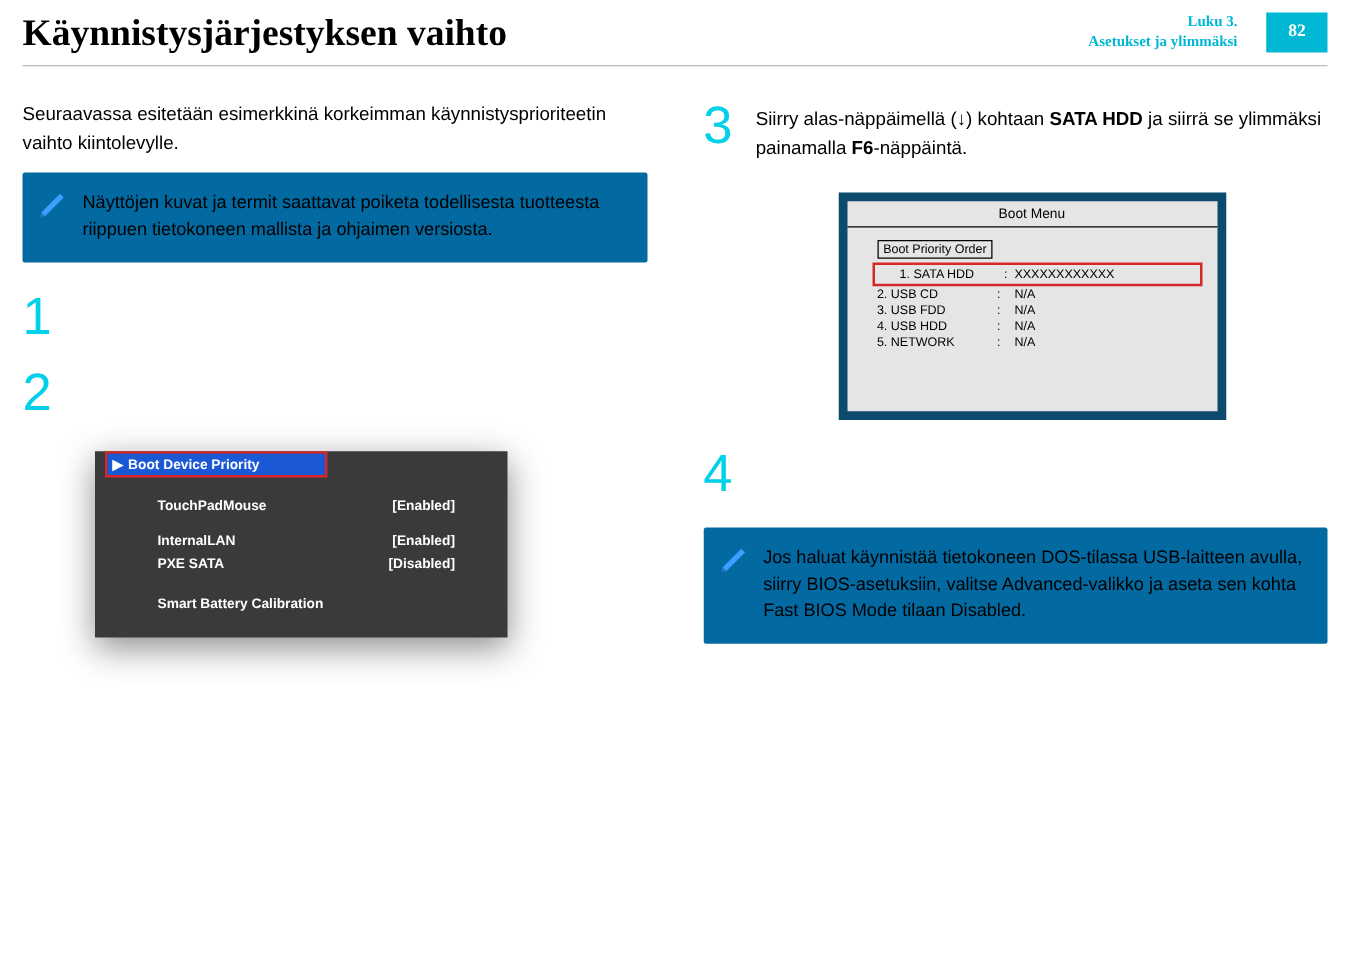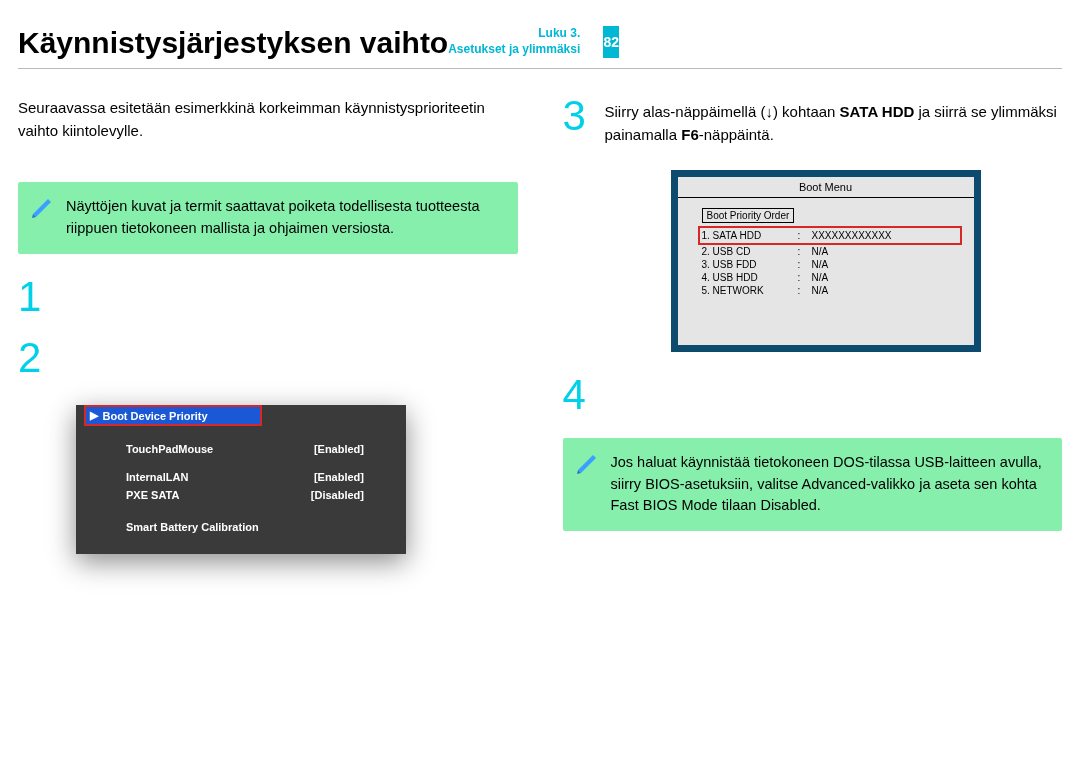--- a/index.html
+++ b/index.html
@@ -6,22 +6,24 @@
   body {
     width: 1080px;
     height: 766px;
     background: #fff;
     font-family: Arial, Helvetica, sans-serif;
     position: relative;
     color: #000;
   }
   .header {
     display: flex;
+    justify-content: space-between;
     align-items: flex-start;
-    padding: 26px 18px 8px 18px;
+    padding: 10px 18px 8px 18px;
+    font-family: Liberation Serif, serif;
   }
   .title {
     font-size: 30px;
     font-weight: bold;
     color: #000;
   }
   .header-right {
     display: flex;
     align-items: center;
     gap: 23px;
@@ -29,21 +31,21 @@
   .chapter {
     color: #00b7d4;
     font-size: 12px;
     font-weight: bold;
     text-align: right;
     line-height: 1.3;
   }
   .page-badge {
     background: #00b7d4;
     color: #fff;
-    width: 16px;
+    width: 49px;
     height: 32px;
     display: flex;
     align-items: center;
     justify-content: center;
     font-size: 14px;
     font-weight: bold;
   }
   .hr {
     border: none;
     border-top: 1px solid #bbb;
@@ -53,24 +55,24 @@
     display: flex;
     padding: 0 18px;
     gap: 45px;
   }
   .col {
     flex: 1;
   }
   .intro {
     font-size: 15px;
     line-height: 1.5;
-    margin-bottom: 40px;
+    margin-bottom: 12px;
   }
   .note-box {
-    background: #86efac;
+    background: #0369a1;
     padding: 14px 18px 14px 48px;
     font-size: 14.5px;
     line-height: 1.5;
     position: relative;
     border-radius: 2px;
   }
   .note-icon {
     position: absolute;
     left: 12px;
     top: 14px;
@@ -159,20 +161,21 @@
     display: flex;
     padding: 1px 0;
     font-size: 10px;
   }
   .boot-item .idx { width: 96px; }
   .boot-item .sep { width: 14px; }
   .boot-highlight {
     border: 2px solid #d62828;
     padding: 1px 2px;
     margin: -1px -4px 0px -4px;
+    text-align: center;
   }
   .extra-text {
     font-size: 15px;
     line-height: 1.5;
     margin-top: 12px;
   }
 </style>
 </head>
 <body>
 

